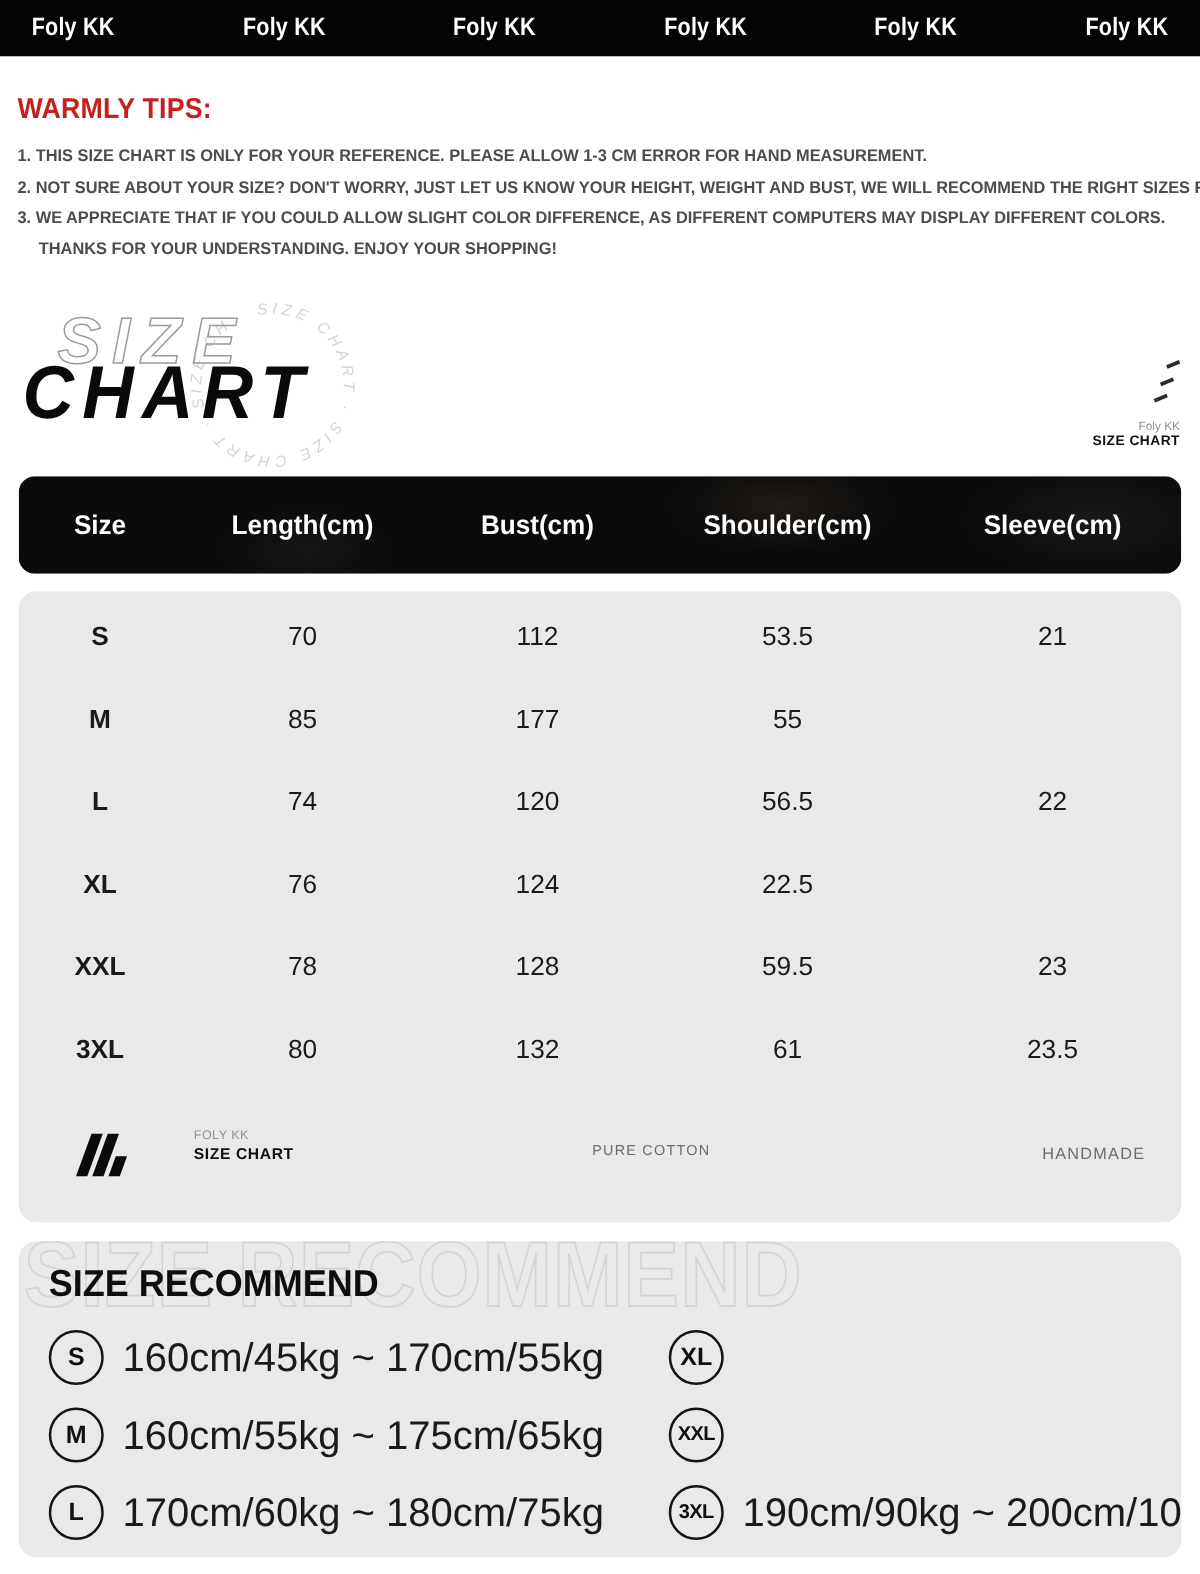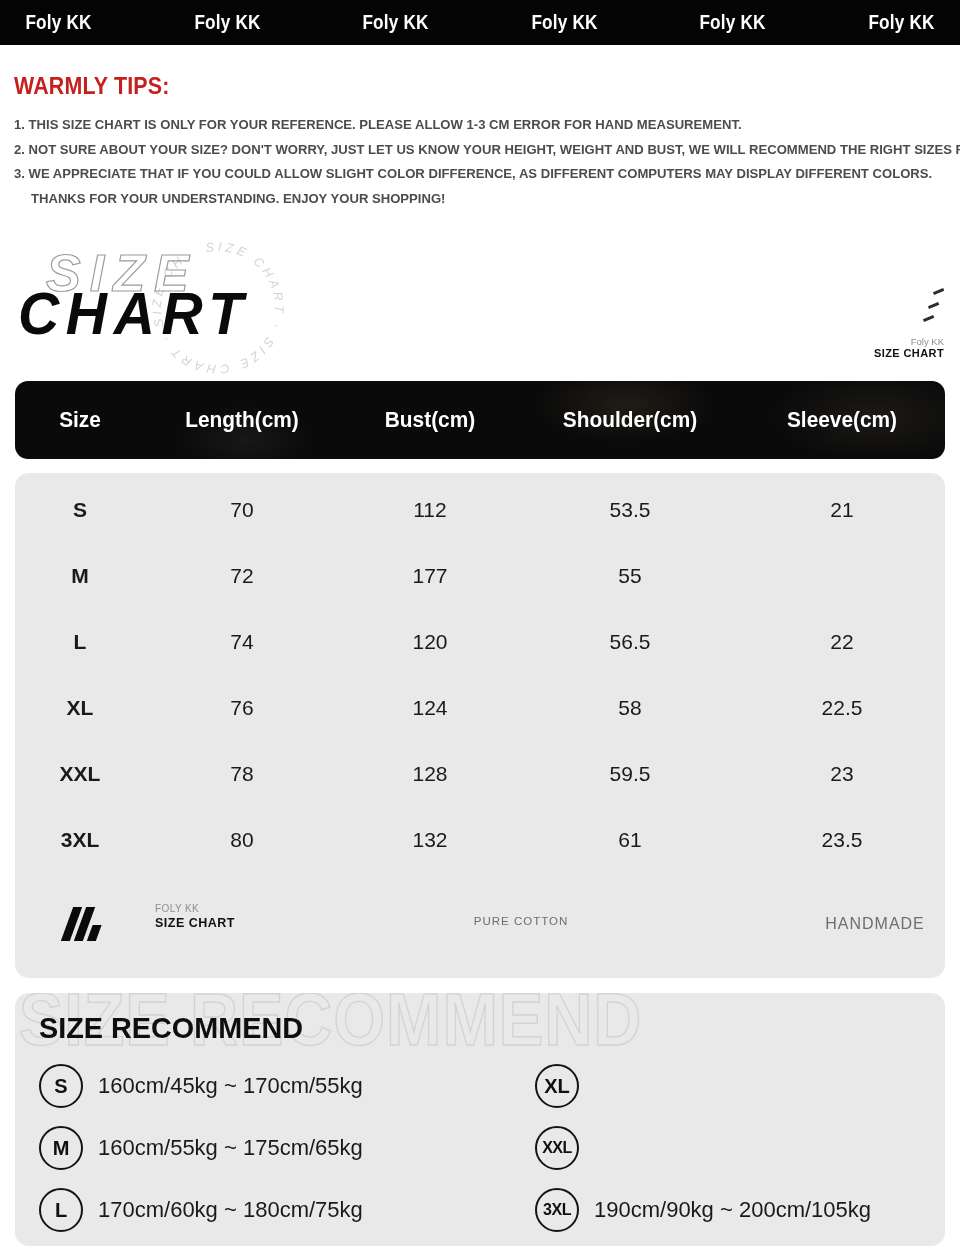--- a/index.html
+++ b/index.html
@@ -77,21 +77,21 @@
   .bars{position:absolute;left:52px;top:34px;display:flex;align-items:flex-end;
         gap:4px;transform:skewX(-20deg);}
   .bar{background:#0a0a0a;width:9px;height:34px;}
   .bar.short{height:16px;}
   .foot-stack{position:absolute;left:140px;top:30px;}
   .foot-brand{color:#8f8f8f;font-size:10px;letter-spacing:.4px;}
   .foot-label{color:#101010;font-weight:700;font-size:12.5px;letter-spacing:.5px;margin-top:2px;}
   .foot-center{position:absolute;left:506px;top:42px;transform:translateX(-50%);
                color:#6e6e6e;font-size:11.5px;letter-spacing:1px;}
   .foot-right{position:absolute;left:860px;top:42px;transform:translateX(-50%);
-              color:#6e6e6e;font-size:16px;letter-spacing:1px;text-align:right;}
+              color:#6e6e6e;font-size:13px;letter-spacing:1px;text-align:right;}
   
   .recommend{
     margin:15px 15px 0 15px;width:930px;height:253px;border-radius:14px;
     background:#e9e9e9;position:relative;overflow:hidden;box-sizing:border-box;
   }
   .ghost{
     position:absolute;top:-16px;left:4px;font-size:74px;font-weight:700;
     letter-spacing:1px;color:transparent;-webkit-text-stroke:1.4px #d3d3d3;
     white-space:nowrap;transform:scaleX(.90);transform-origin:0 0;
   }
@@ -105,21 +105,21 @@
   }
   .rec-item{display:flex;align-items:center;gap:15px;height:62px;padding-left:24px;}
   .rec-item.rcol{padding-left:40px;}
   .badge{
     width:44px;height:44px;border:2px solid #141414;border-radius:50%;
     display:flex;align-items:center;justify-content:center;
     font-weight:700;font-size:20px;color:#101010;flex:0 0 auto;
     box-sizing:border-box;background:transparent;
   }
   .badge.small{font-size:16px;letter-spacing:-0.5px;}
-  .range{font-size:22px;color:#1a1a1a;white-space:nowrap;}
+  .range{font-size:32px;color:#1a1a1a;white-space:nowrap;}
 </style>
 </head>
 <body>
 
 <div class="topbar">
   <span class="brand">Foly KK</span>
   <span class="brand">Foly KK</span>
   <span class="brand">Foly KK</span>
   <span class="brand">Foly KK</span>
   <span class="brand">Foly KK</span>
@@ -165,36 +165,35 @@
 <div class="table-body">
   <div class="trow grid5">
     <div class="td size">S</div>
     <div class="td">70</div>
     <div class="td">112</div>
     <div class="td">53.5</div>
     <div class="td">21</div>
   </div>
   <div class="trow grid5">
     <div class="td size">M</div>
-    <div class="td">72</div>
+    <div class="td">85</div>
     <div class="td">177</div>
     <div class="td">55</div>
   </div>
   <div class="trow grid5">
     <div class="td size">L</div>
     <div class="td">74</div>
     <div class="td">120</div>
     <div class="td">56.5</div>
     <div class="td">22</div>
   </div>
   <div class="trow grid5">
     <div class="td size">XL</div>
     <div class="td">76</div>
     <div class="td">124</div>
-    <div class="td">58</div>
     <div class="td">22.5</div>
   </div>
   <div class="trow grid5">
     <div class="td size">XXL</div>
     <div class="td">78</div>
     <div class="td">128</div>
     <div class="td">59.5</div>
     <div class="td">23</div>
   </div>
   <div class="trow grid5">

